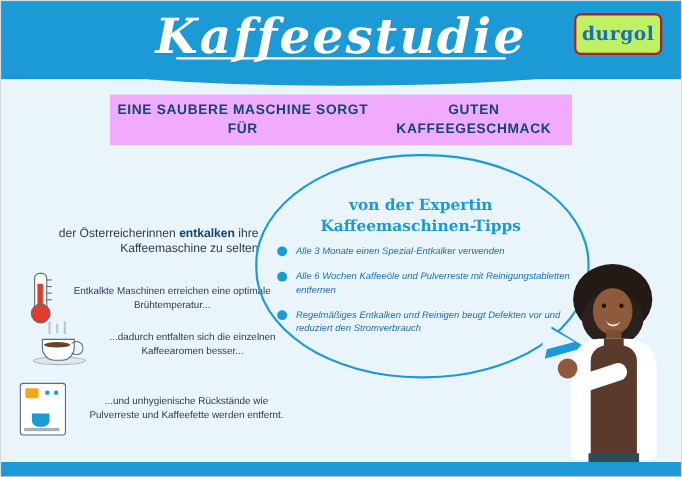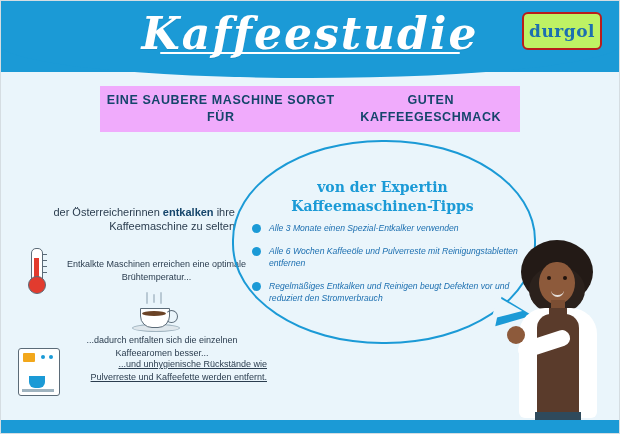--- a/index.html
+++ b/index.html
@@ -63,25 +63,25 @@
   }
   .stat-text{
     position:absolute;left:20px;top:205px;width:215px;text-align:right;
     color:#2b3d4f;font-size:11px;line-height:14px;
   }
   .stat-text b{color:#15456b;}
   
   .row{position:absolute;display:flex;align-items:center;}
   .row .txt{color:#2b3d4f;font-size:9px;line-height:13px;}
   .r1{left:22px;top:248px;width:250px;}
-  .r2{left:30px;top:292px;width:250px;flex-direction:column;}
+  .r2{left:30px;top:292px;width:250px;}
   .r3{left:18px;top:348px;width:270px;}
   .r1 .txt{width:185px;margin-left:14px;text-align:center;}
   .r2 .txt{width:170px;margin-left:14px;text-align:center;}
-  .r3 .txt{width:195px;margin-left:14px;text-align:right;text-decoration:underline;}
+  .r3 .txt{width:195px;margin-left:14px;text-align:center;}
 
   
   .ico-thermo{position:relative;width:28px;height:46px;}
   .ico-thermo .tube{
     position:absolute;left:9px;top:0;width:10px;height:32px;
     border:1.5px solid #5b6b78;border-radius:5px 5px 0 0;background:#fff;
   }
   .ico-thermo .fill{
     position:absolute;left:11.5px;top:10px;width:5px;height:22px;background:#e23b2e;
   }

